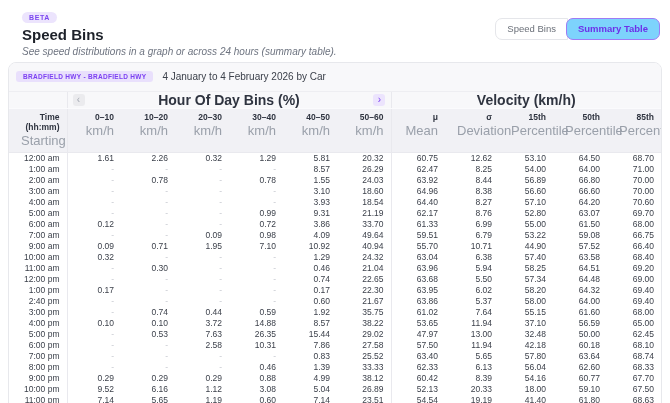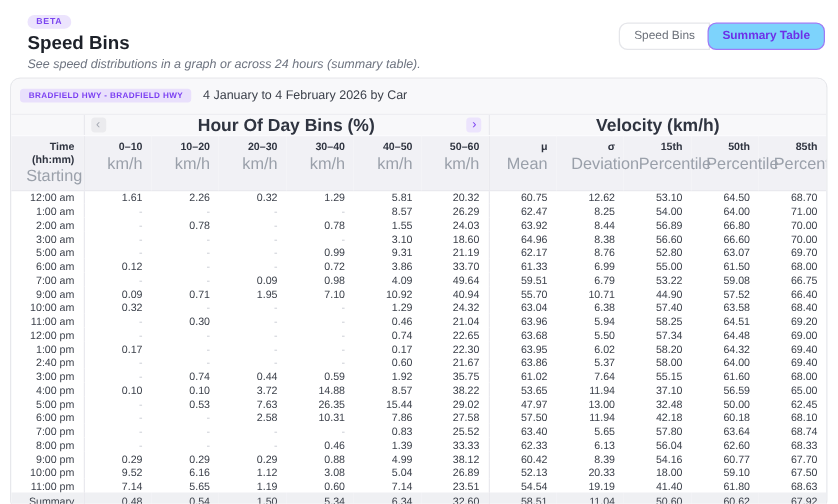--- a/index.html
+++ b/index.html
@@ -222,20 +222,34 @@
             <td class=" dash">-</td>
             <td class="">3.10</td>
             <td class="sep-right">18.60</td>
             <td class="">64.96</td>
             <td class="">8.38</td>
             <td class="">56.60</td>
             <td class="">66.60</td>
             <td class="">70.00</td>
           </tr>
           <tr>
+            <td class="sep-right">4:00 am</td>
+            <td class=" dash">-</td>
+            <td class=" dash">-</td>
+            <td class=" dash">-</td>
+            <td class=" dash">-</td>
+            <td class="">3.93</td>
+            <td class="sep-right">18.54</td>
+            <td class="">64.40</td>
+            <td class="">8.27</td>
+            <td class="">57.10</td>
+            <td class="">64.20</td>
+            <td class="">70.60</td>
+          </tr>
+          <tr>
             <td class="sep-right">5:00 am</td>
             <td class=" dash">-</td>
             <td class=" dash">-</td>
             <td class=" dash">-</td>
             <td class="">0.99</td>
             <td class="">9.31</td>
             <td class="sep-right">21.19</td>
             <td class="">62.17</td>
             <td class="">8.76</td>
             <td class="">52.80</td>

